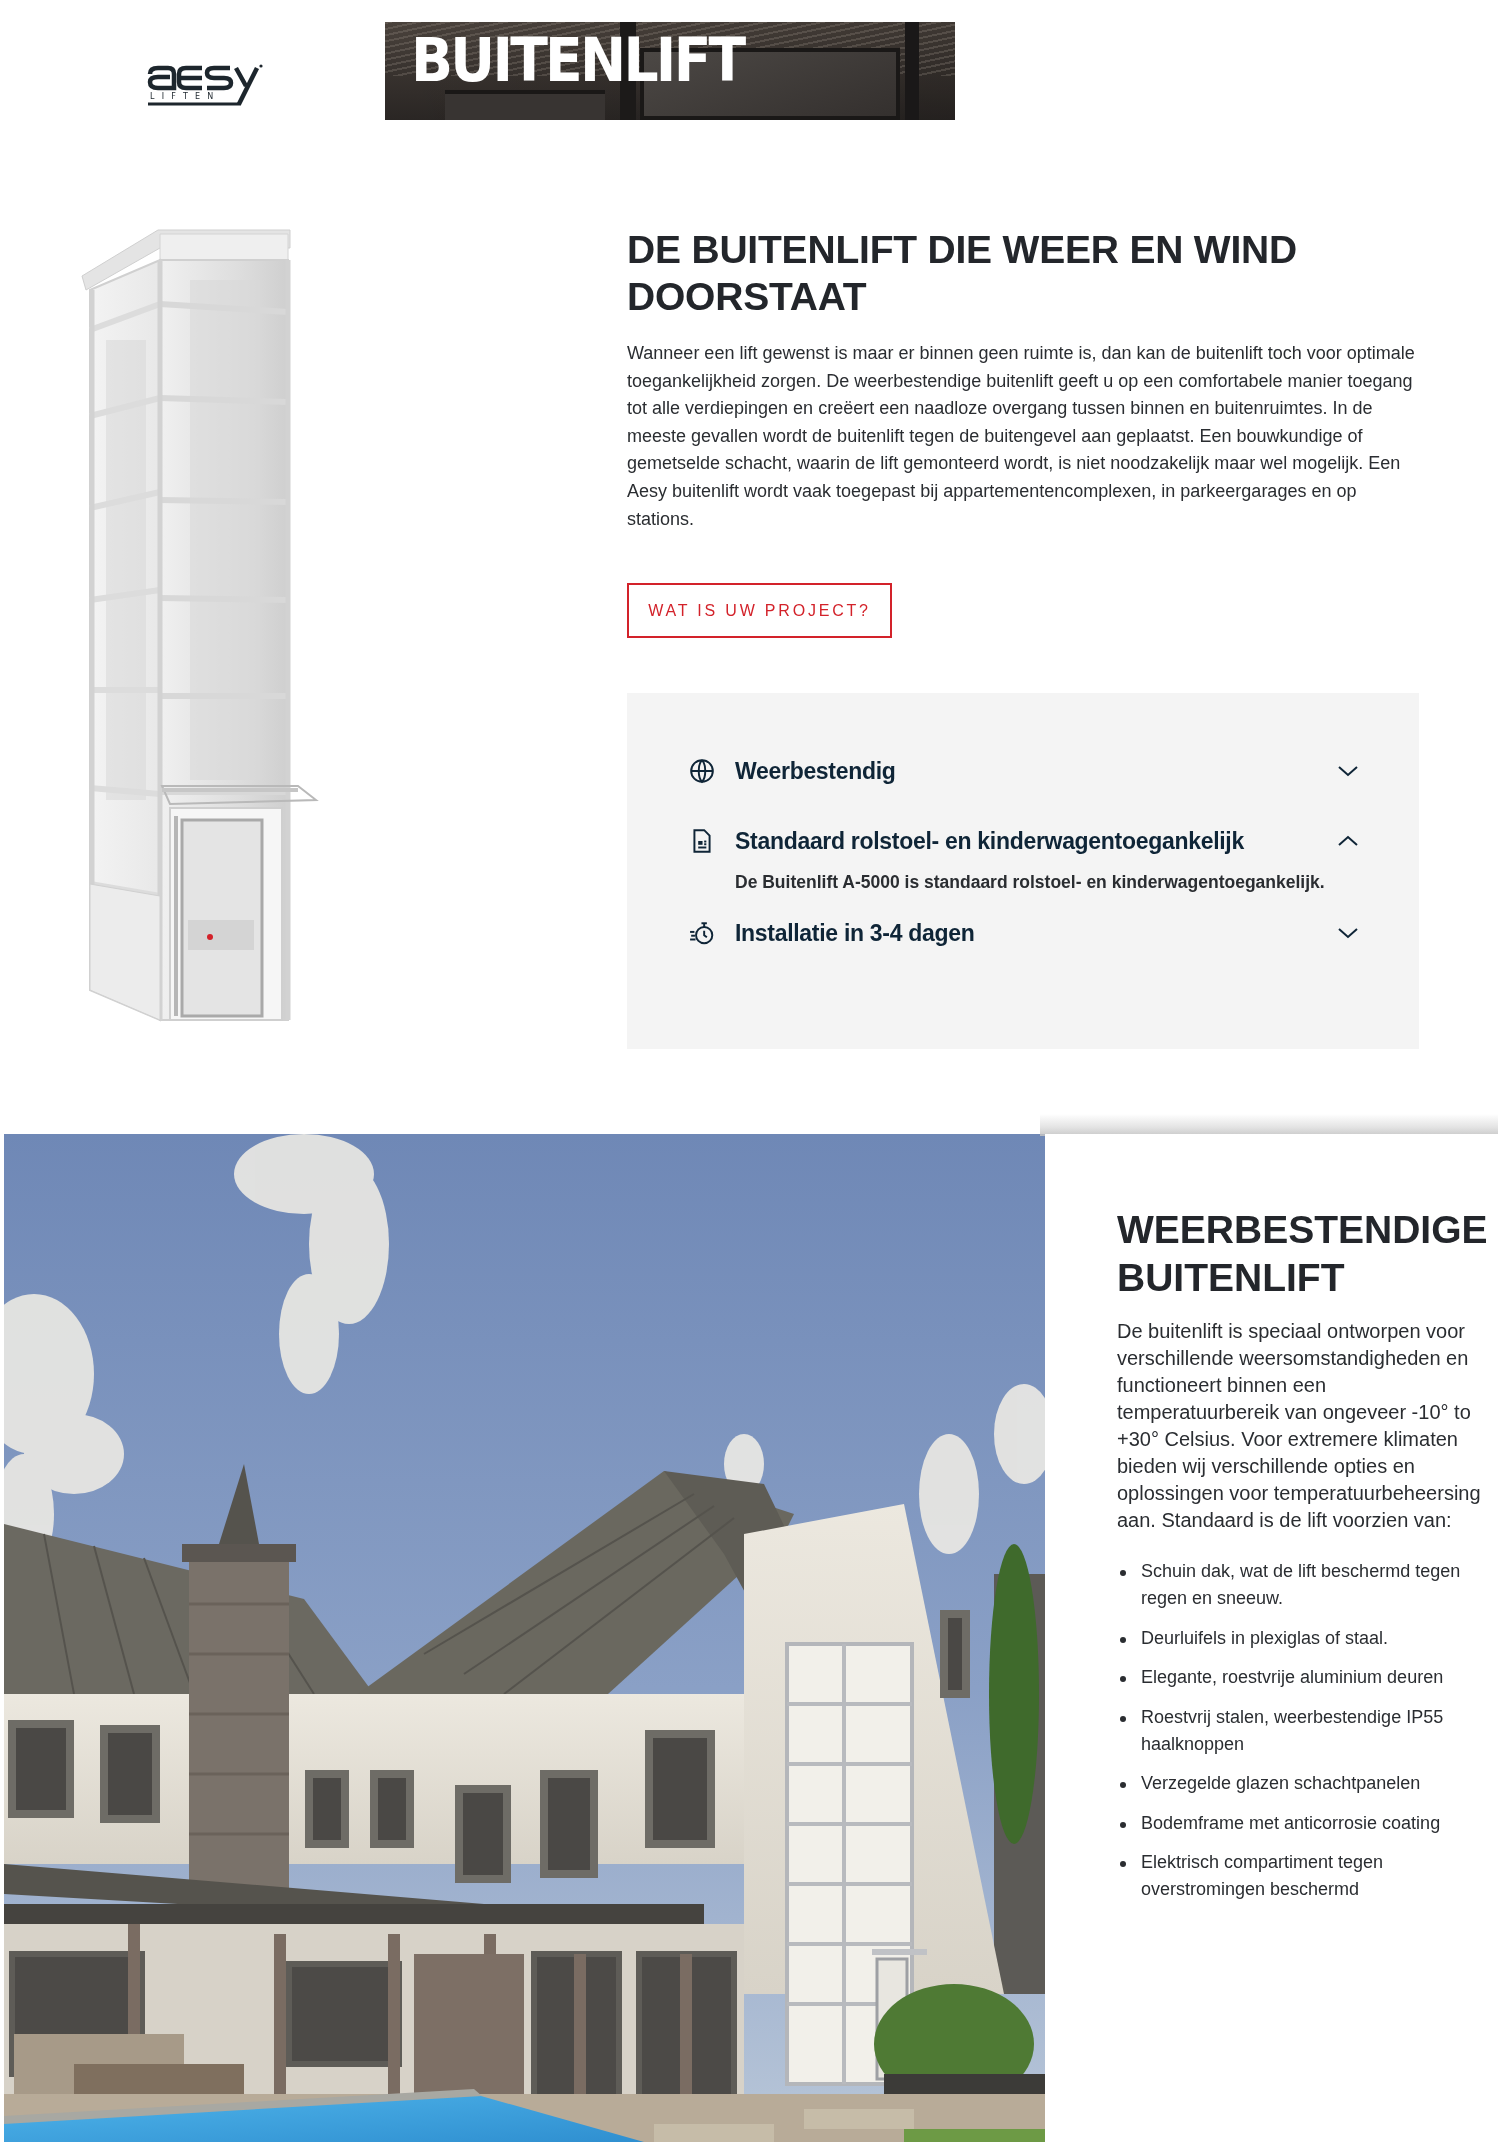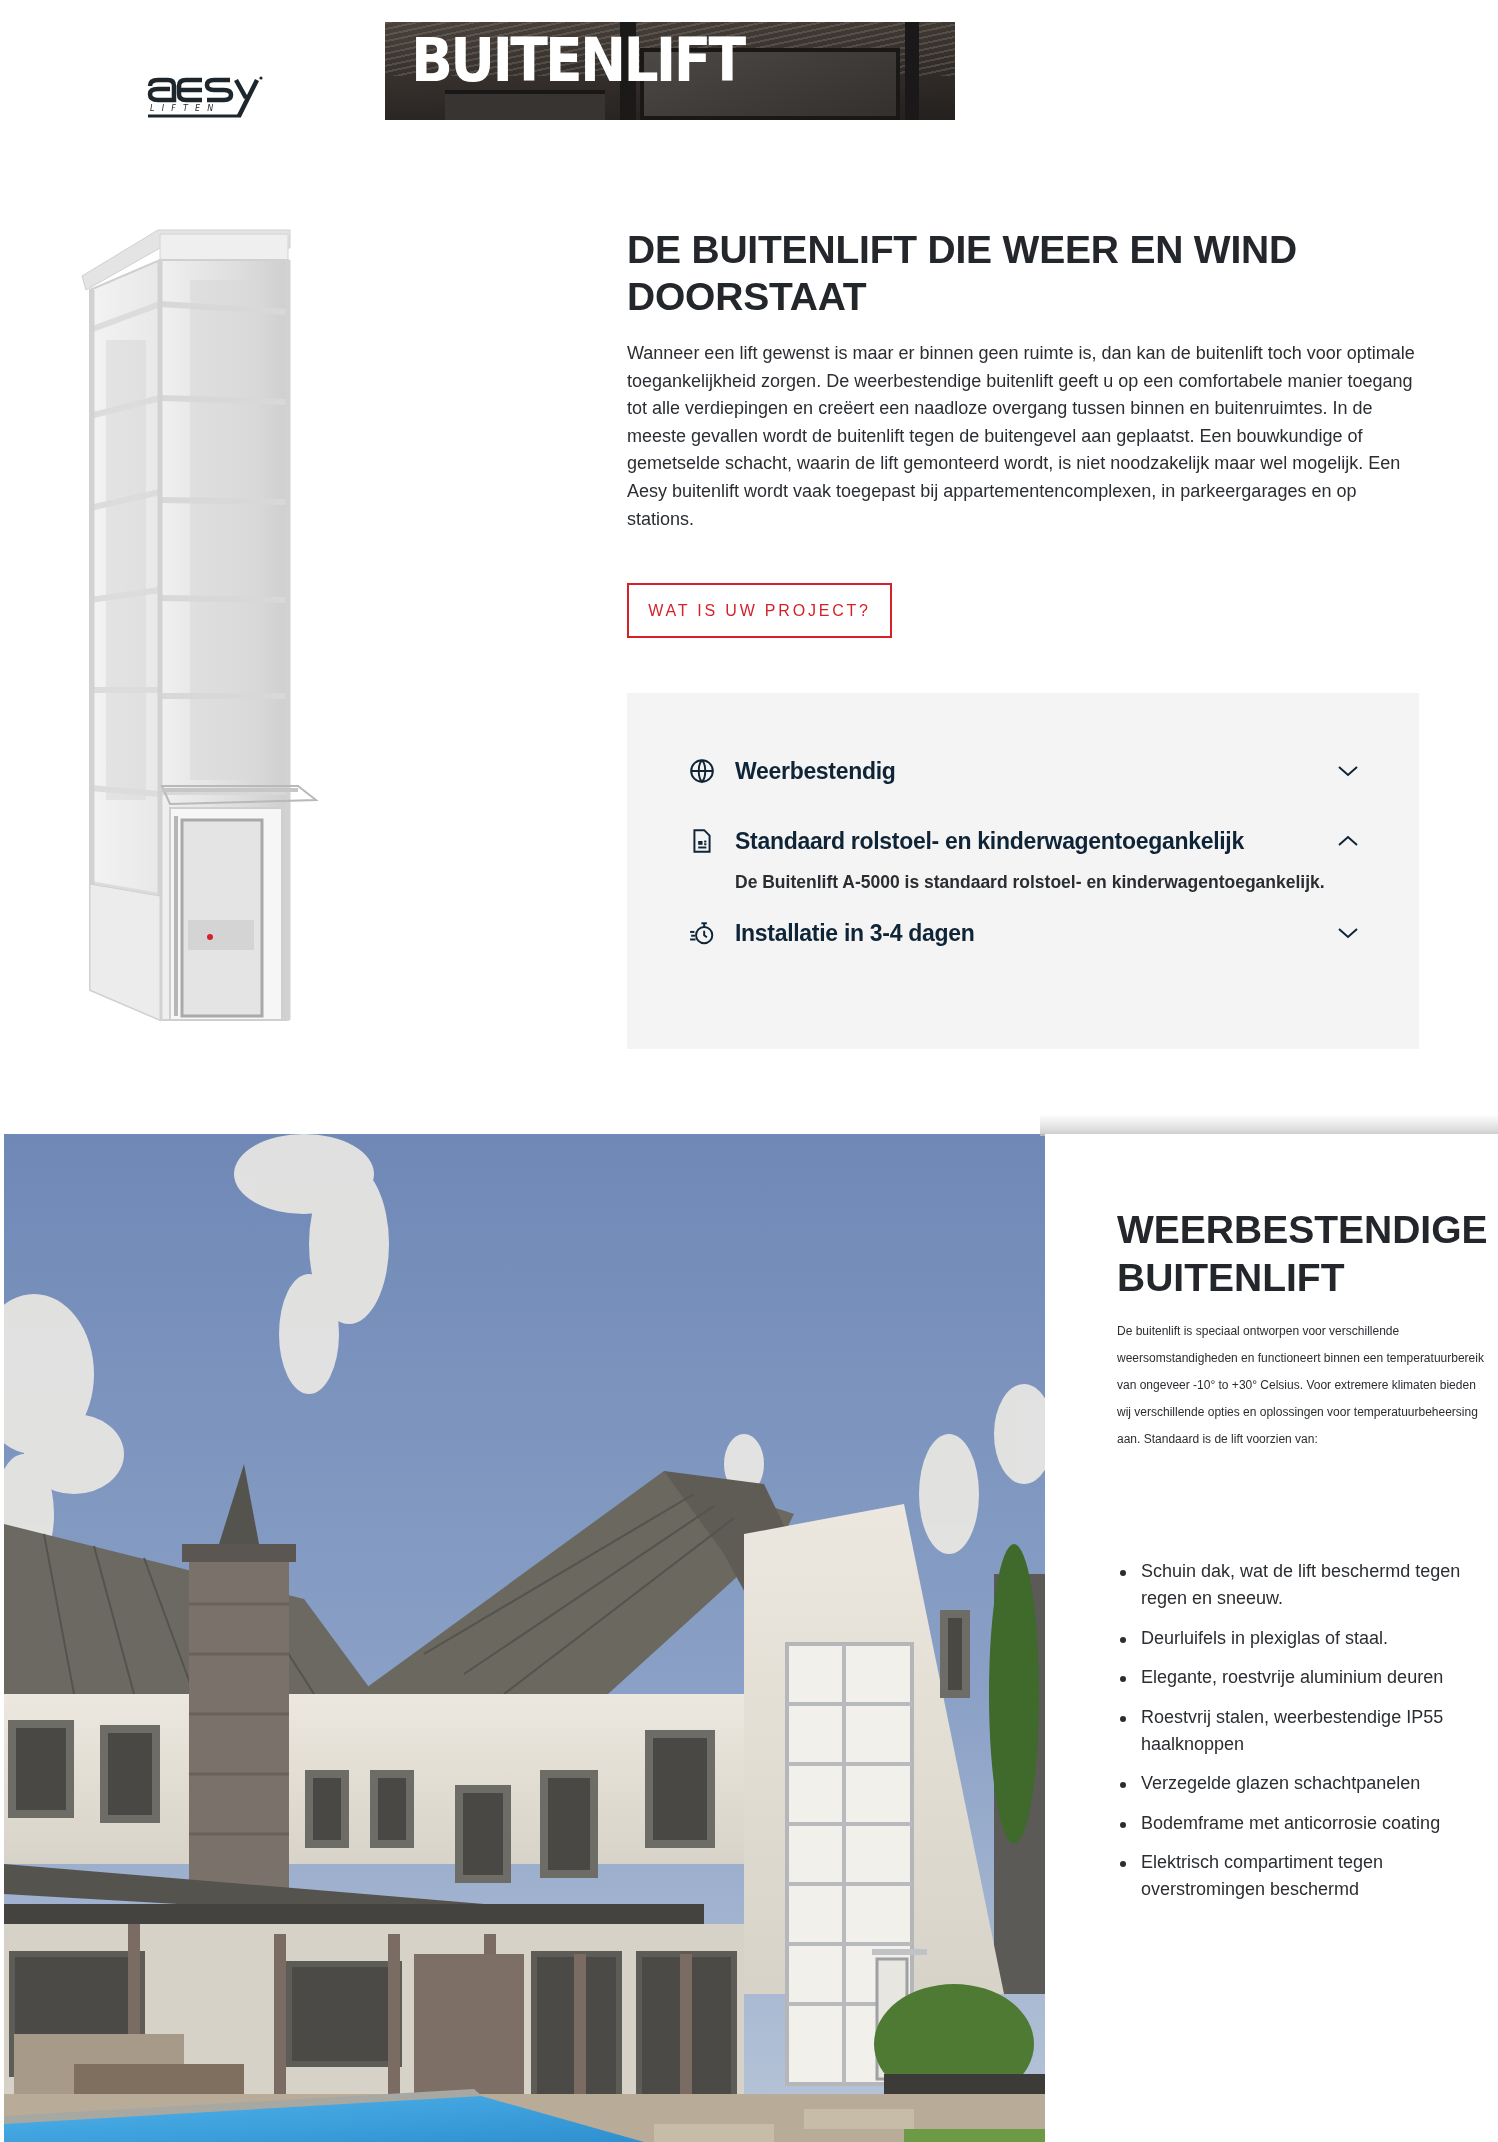--- a/index.html
+++ b/index.html
@@ -1,20 +1,20 @@
 <!DOCTYPE html>
 <html><head>
 <meta charset="utf-8">
 <style>
   * { box-sizing: border-box; margin: 0; padding: 0; }
   html, body { width: 1498px; height: 2142px; background: #ffffff; overflow: hidden; }
   body { position: relative; font-family: "Liberation Sans", "DejaVu Sans", sans-serif; color: #23262b; }
 
   
-  .logo { position: absolute; left: 146px; top: 72px; width: 118px; height: 46px; font-style: italic; }
+  .logo { position: absolute; left: 146px; top: 60px; width: 118px; height: 46px; }
   .logo svg { width: 100%; height: 100%; display: block; }
 
   .banner {
     position: absolute; left: 385px; top: 22px; width: 570px; height: 98px; overflow: hidden;
     background:
       linear-gradient(90deg, rgba(0,0,0,0.0) 0%, rgba(0,0,0,0.15) 100%),
       linear-gradient(180deg, #4a423c 0%, #3a3430 45%, #2a2624 100%);
   }
   .banner .slats {
     position: absolute; left: 0; top: 0; width: 100%; height: 55%;
@@ -75,21 +75,21 @@
     background: linear-gradient(180deg, rgba(255,255,255,0) 0%, rgba(200,200,200,0.5) 60%, rgba(195,195,195,0.9) 100%);
   }
   .info-panel { position: absolute; left: 1045px; top: 1134px; width: 453px; height: 1188px; background: #ffffff; }
   .info-panel h2 {
     position: absolute; left: 72px; top: 72px; width: 370px;
     font-family: "Liberation Sans", sans-serif; font-weight: bold; font-size: 39px; line-height: 48px;
     color: #23262b; text-transform: uppercase;
   }
   .info-panel p {
     position: absolute; left: 72px; top: 184px; width: 370px;
-    font-size: 12px; line-height: 27px; color: #2a2d31;
+    font-size: 20px; line-height: 27px; color: #2a2d31;
   }
   .info-panel ul {
     position: absolute; left: 96px; top: 424px; width: 340px; list-style: none;
   }
   .info-panel li {
     position: relative; font-size: 18px; line-height: 27px; color: #2a2d31; margin-bottom: 12.5px;
   }
   .info-panel li::before {
     content: ""; position: absolute; left: -21px; top: 12px; width: 6px; height: 6px; border-radius: 50%; background: #2a2d31;
   }

